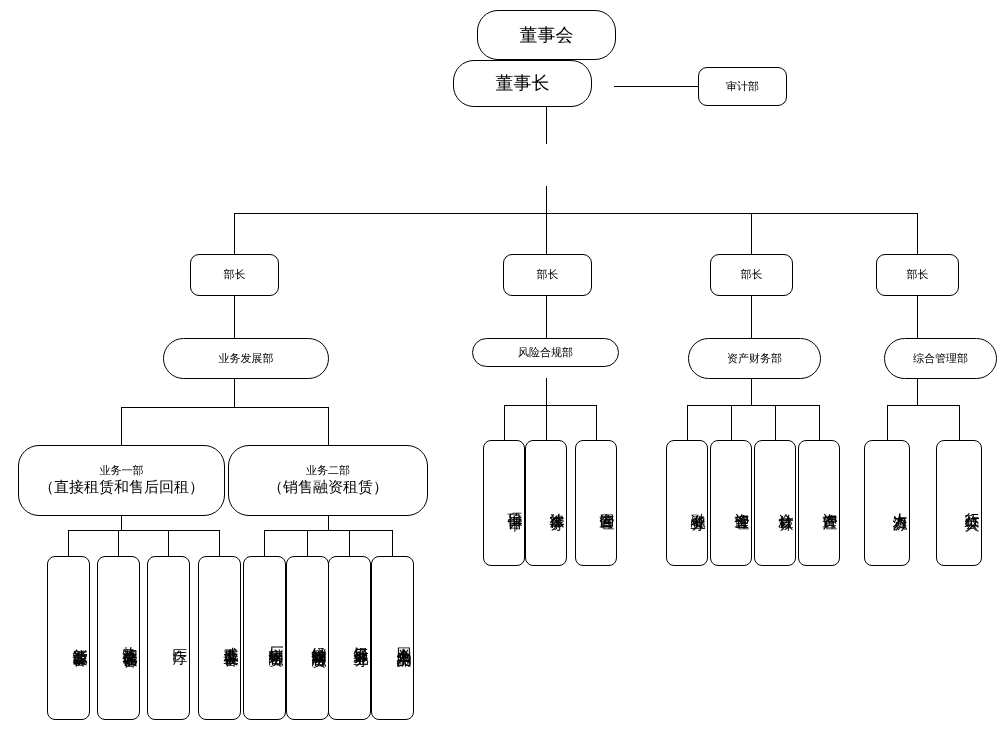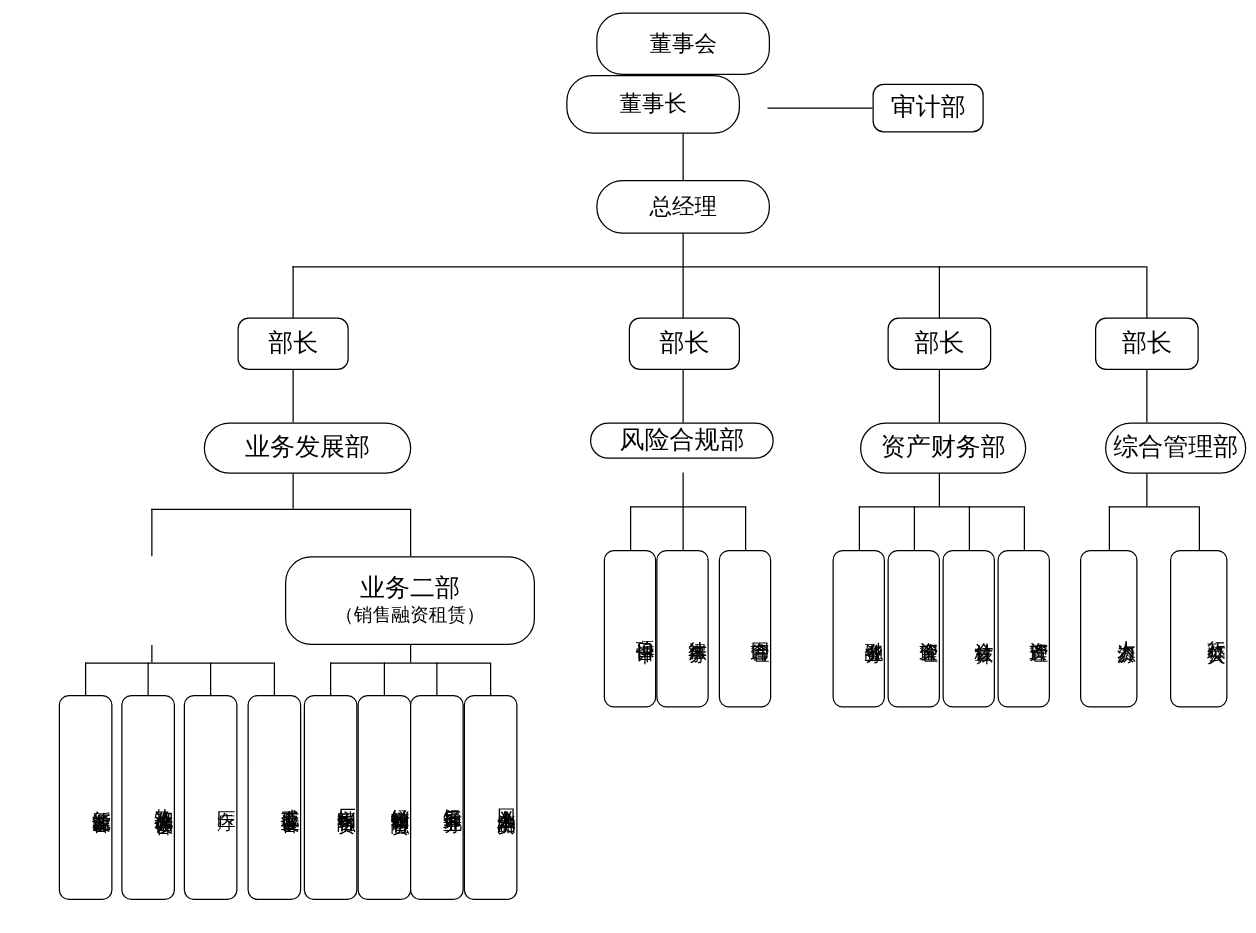--- a/index.html
+++ b/index.html
@@ -49,21 +49,21 @@
 
   .line {
     position: absolute;
     background: #000000;
     z-index: 1;
   }
   .line.h { height: 1px; }
   .line.v { width: 1px; }
 
   .fs-18 { font-size: 18px; }
-  .fs-17 { font-size: 20px; }
+  .fs-17 { font-size: 11px; }
   .fs-15 { font-size: 15px; }
 </style>
 </head>
 <body>
 
 <div id="chart-root">
 
   <div class="line h" style="left:614px; top:86px; width:84px;"></div>
 
   <div class="line v" style="left:546px; top:106px; height:38px;"></div>
@@ -124,23 +124,20 @@
   </div>
 
   <div class="node rounded-lg fs-18" style="left:453px; top:60px; width:139px; height:47px;">
     <span class="node-label">董事长</span>
   </div>
 
   <div class="node rounded-sm fs-17" style="left:698px; top:67px; width:89px; height:39px;">
     <span class="node-label">审计部</span>
   </div>
 
-  <div class="node rounded-lg fs-18" style="left:477px; top:144px; width:139px; height:43px;">
-    <span class="node-label">总经理</span>
-  </div>
 
   <div class="node rounded-sm fs-17" style="left:190px; top:254px; width:89px; height:42px;">
     <span class="node-label">部长</span>
   </div>
   <div class="node rounded-sm fs-17" style="left:503px; top:254px; width:89px; height:42px;">
     <span class="node-label">部长</span>
   </div>
   <div class="node rounded-sm fs-17" style="left:710px; top:254px; width:83px; height:42px;">
     <span class="node-label">部长</span>
   </div>
@@ -154,20 +151,24 @@
   <div class="node rounded-lg fs-17" style="left:472px; top:338px; width:147px; height:29px;">
     <span class="node-label">风险合规部</span>
   </div>
   <div class="node rounded-lg fs-17" style="left:688px; top:338px; width:133px; height:41px;">
     <span class="node-label">资产财务部</span>
   </div>
   <div class="node rounded-lg fs-17" style="left:884px; top:338px; width:113px; height:41px;">
     <span class="node-label">综合管理部</span>
   </div>
 
+  <div class="node rounded-lg" style="left:18px; top:445px; width:207px; height:71px; flex-direction:column;">
+    <span class="node-label fs-17">业务一部</span>
+    <span class="node-sub fs-15">（直接租赁和售后回租）</span>
+  </div>
   <div class="node rounded-lg" style="left:228px; top:445px; width:200px; height:71px; flex-direction:column;">
     <span class="node-label fs-17">业务二部</span>
     <span class="node-sub fs-15">（销售融资租赁）</span>
   </div>
 
   <div class="node vert rounded-xs fs-15" style="left:47px; top:556px; width:43px; height:164px;">
     <span class="node-label">新能源设备</span>
   </div>
   <div class="node vert rounded-xs fs-15" style="left:97px; top:556px; width:43px; height:164px;">
     <span class="node-label">物流及仓储设备</span>

